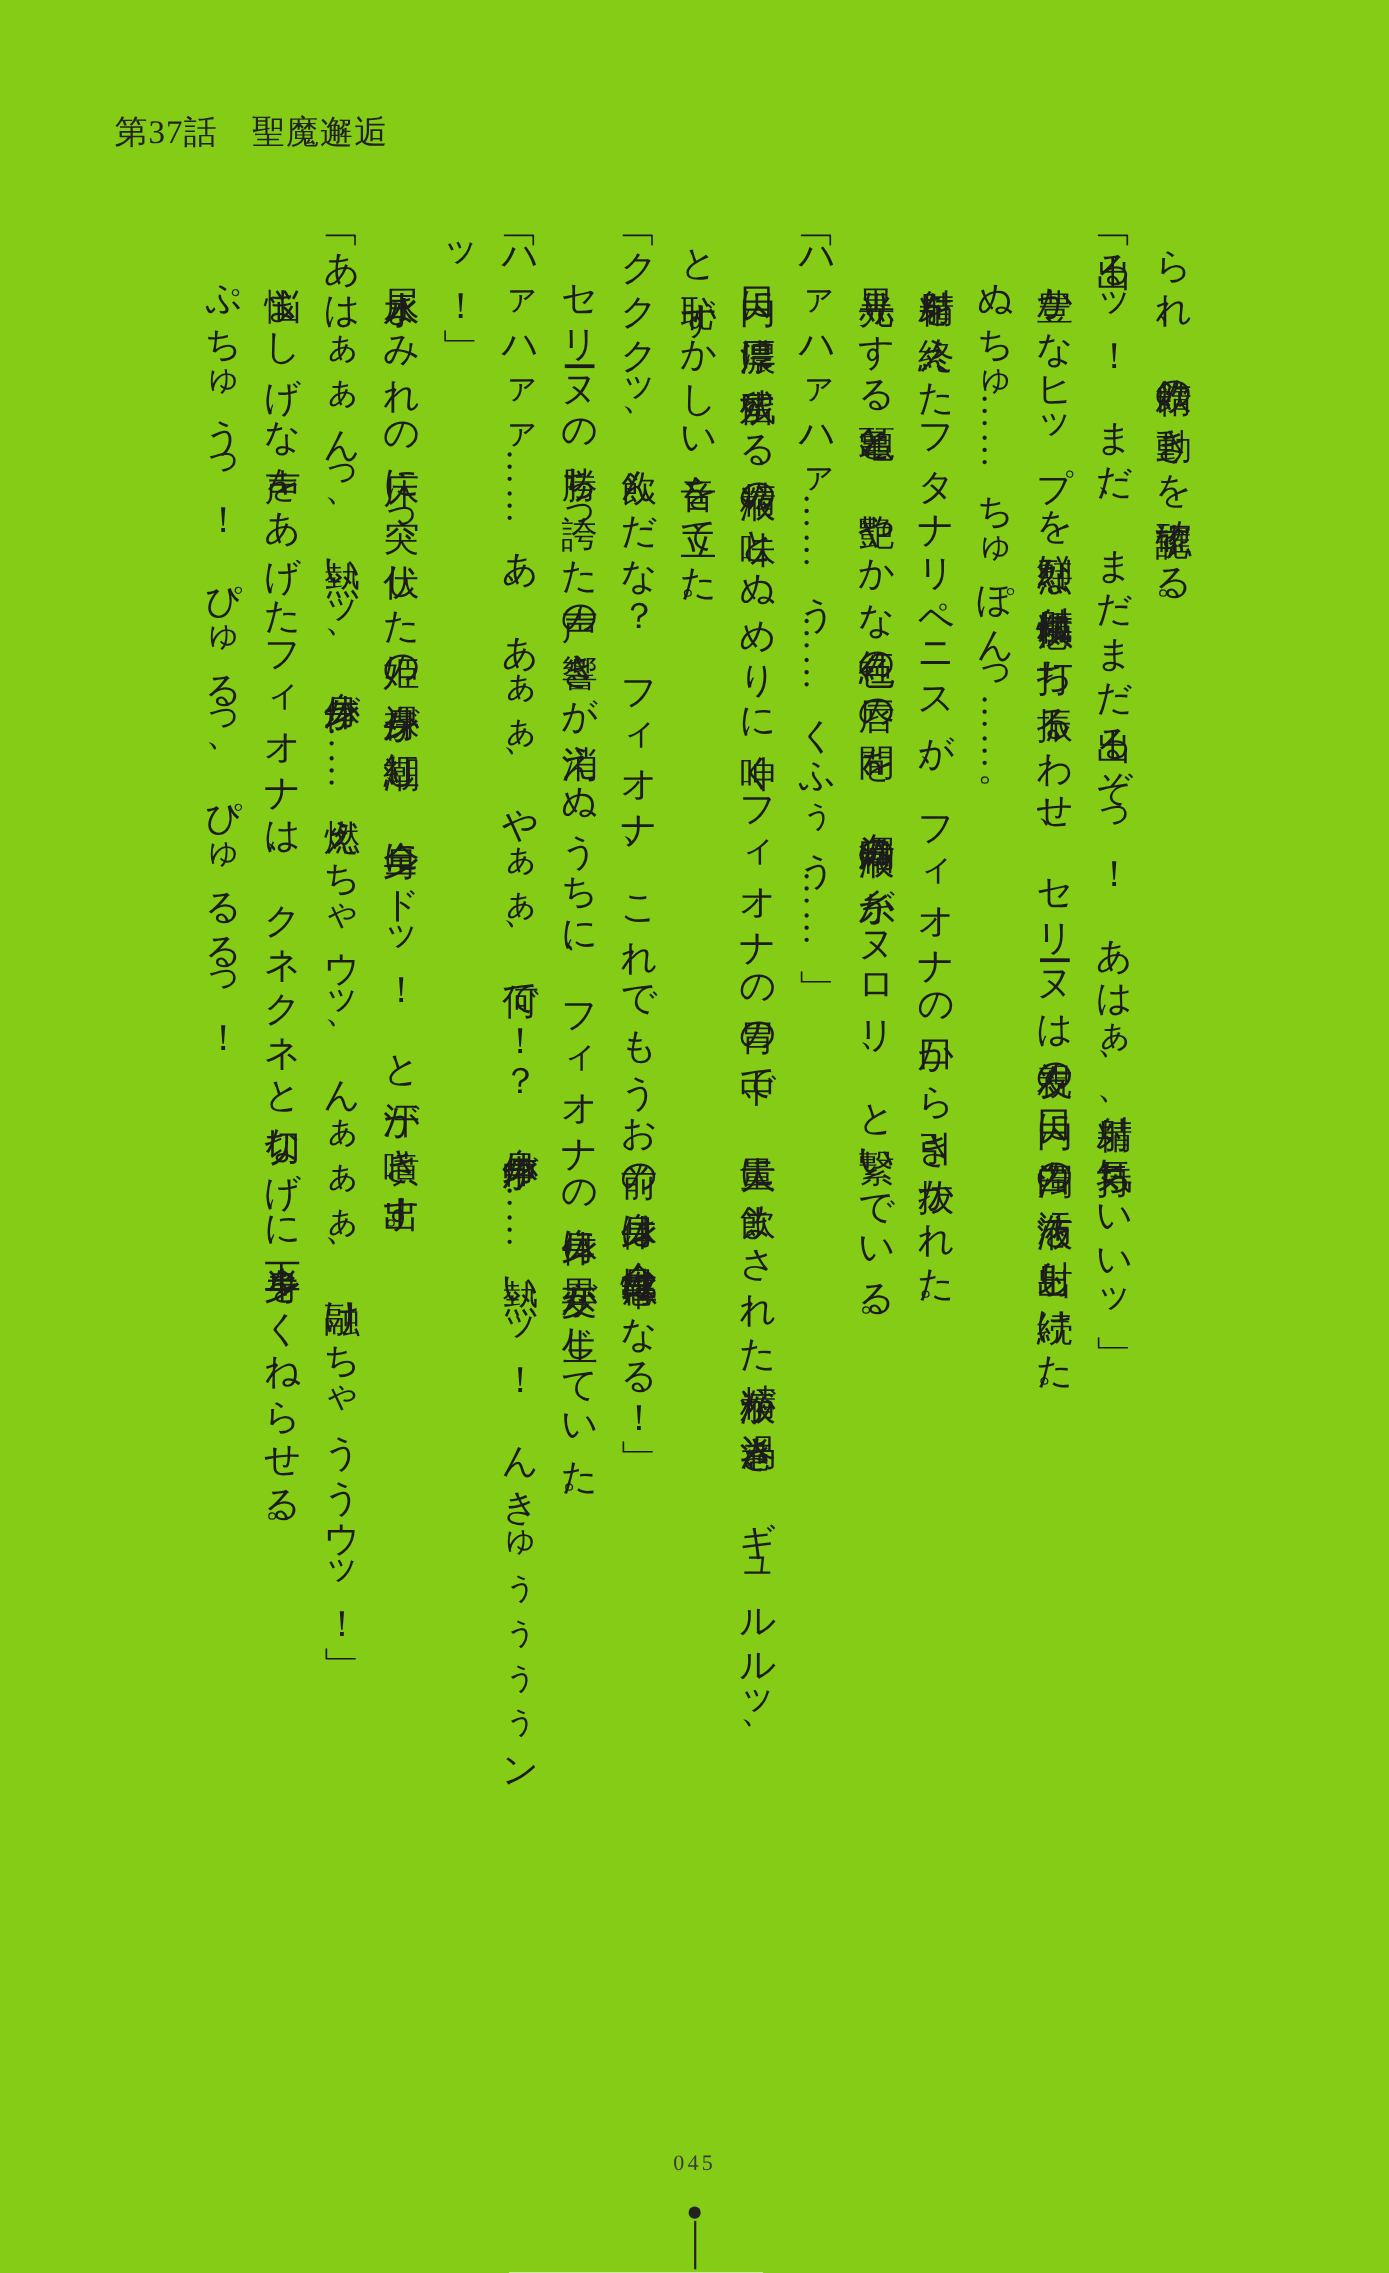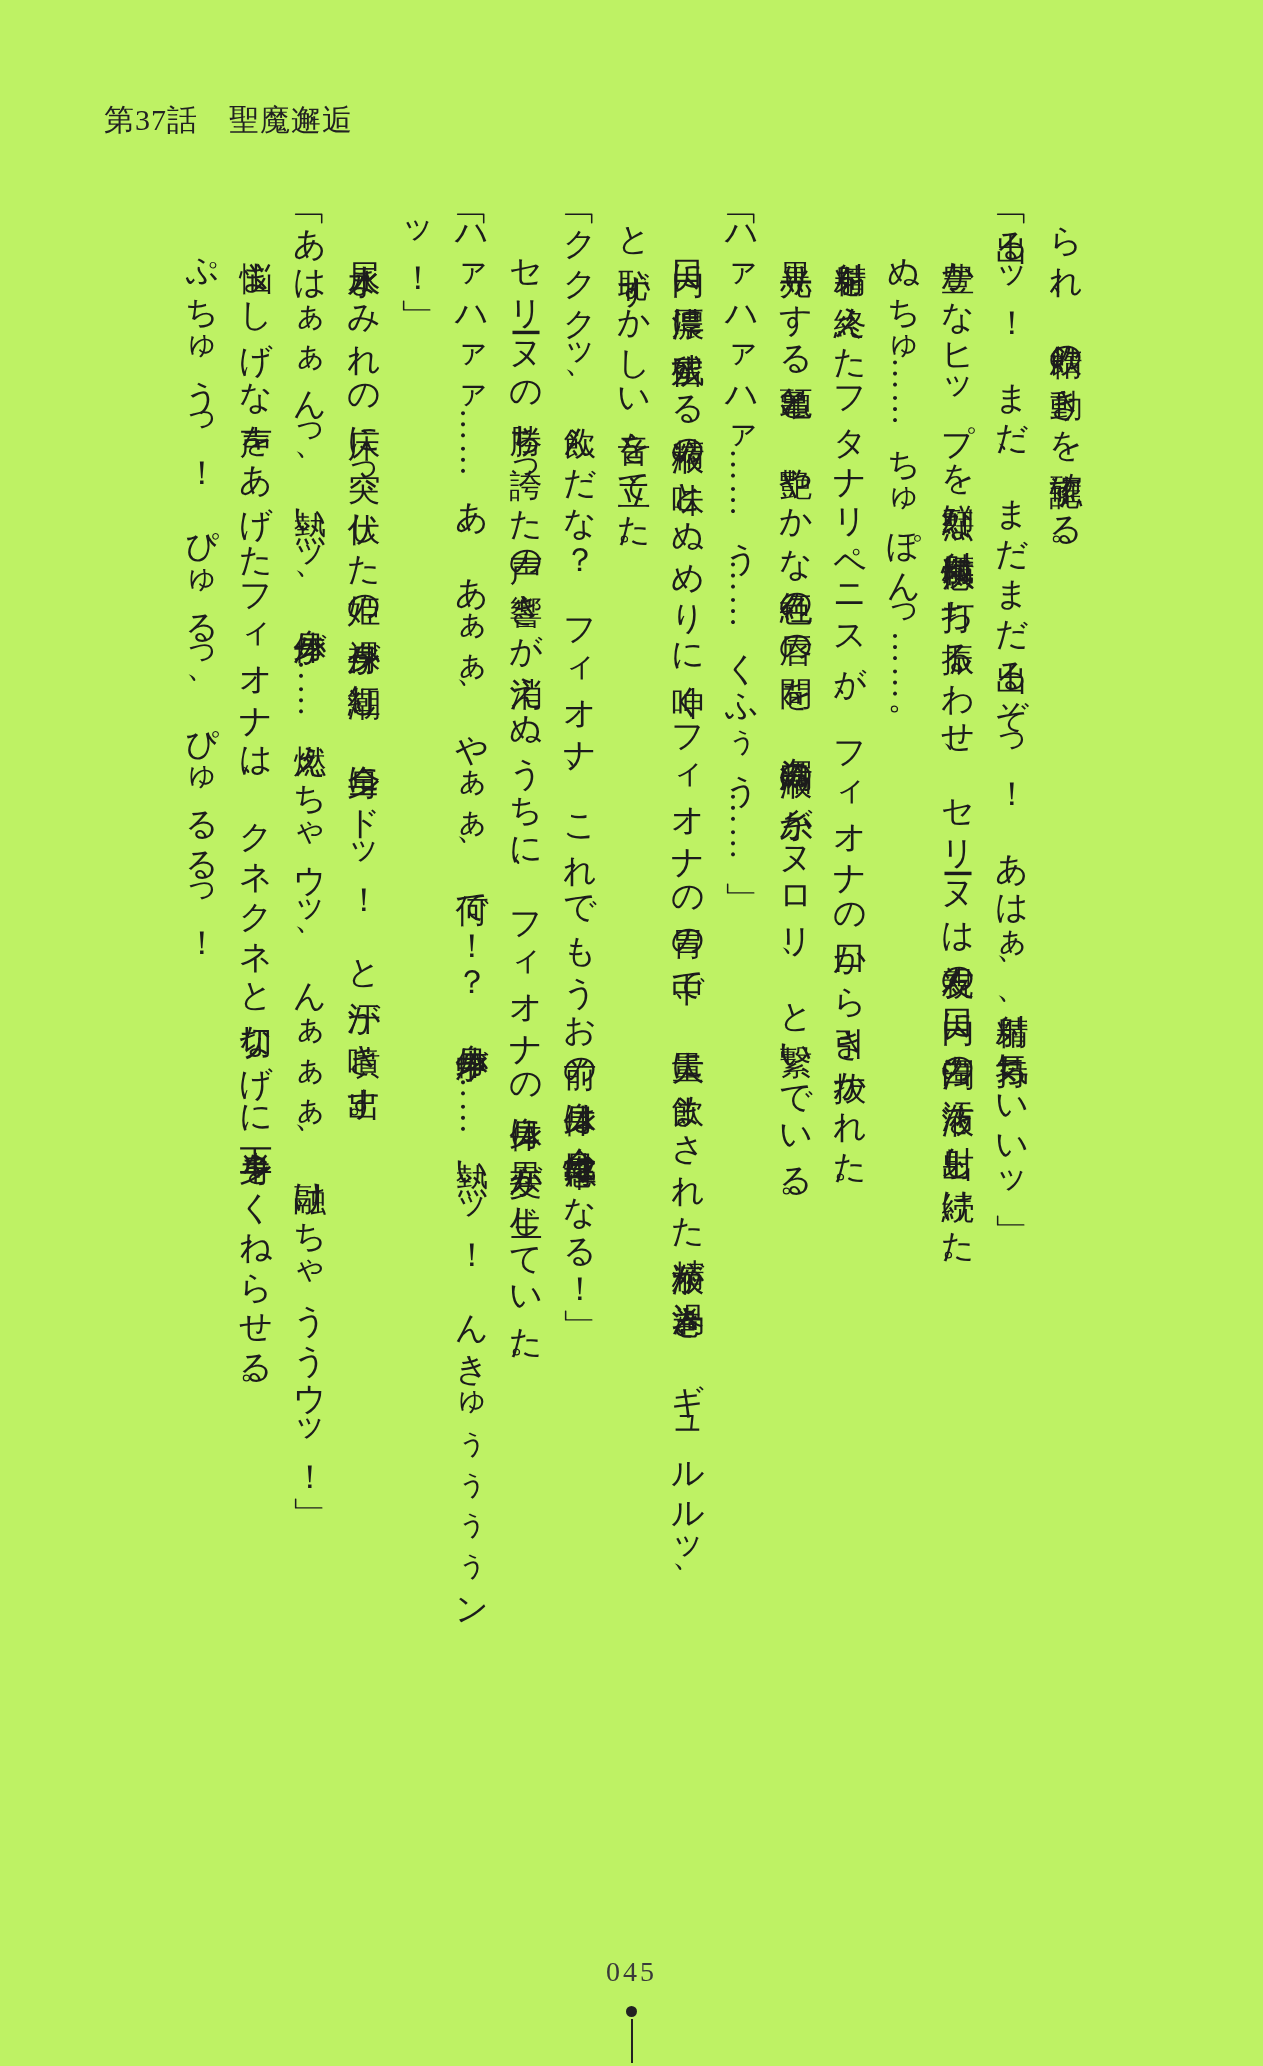--- a/index.html
+++ b/index.html
@@ -4,21 +4,21 @@
 <style>
   html, body {
     margin: 0;
     padding: 0;
     background: #ffffff;
   }
   .page {
     position: relative;
     width: 1263px;
     height: 2066px;
-    background: #bef264;
+    background: #84cc16;
     overflow: hidden;
     font-family: "Liberation Serif", "DejaVu Serif", serif;
     color: #1c1c1c;
   }
   .chapter-header {
     position: absolute;
     left: 104px;
     top: 100px;
     font-size: 30px;
     letter-spacing: 1px;
@@ -52,21 +52,21 @@
     bottom: 0;
     width: 100%;
     height: 110px;
   }
   .pagenum {
     position: absolute;
     left: 0;
     right: 0;
     top: 0;
     text-align: center;
-    font-size: 28px;
+    font-size: 20px;
     letter-spacing: 3px;
     color: #3a3a3a;
   }
   .ornament {
     position: absolute;
     left: 50%;
     top: 50px;
     transform: translateX(-50%);
     width: 12px;
     height: 60px;

